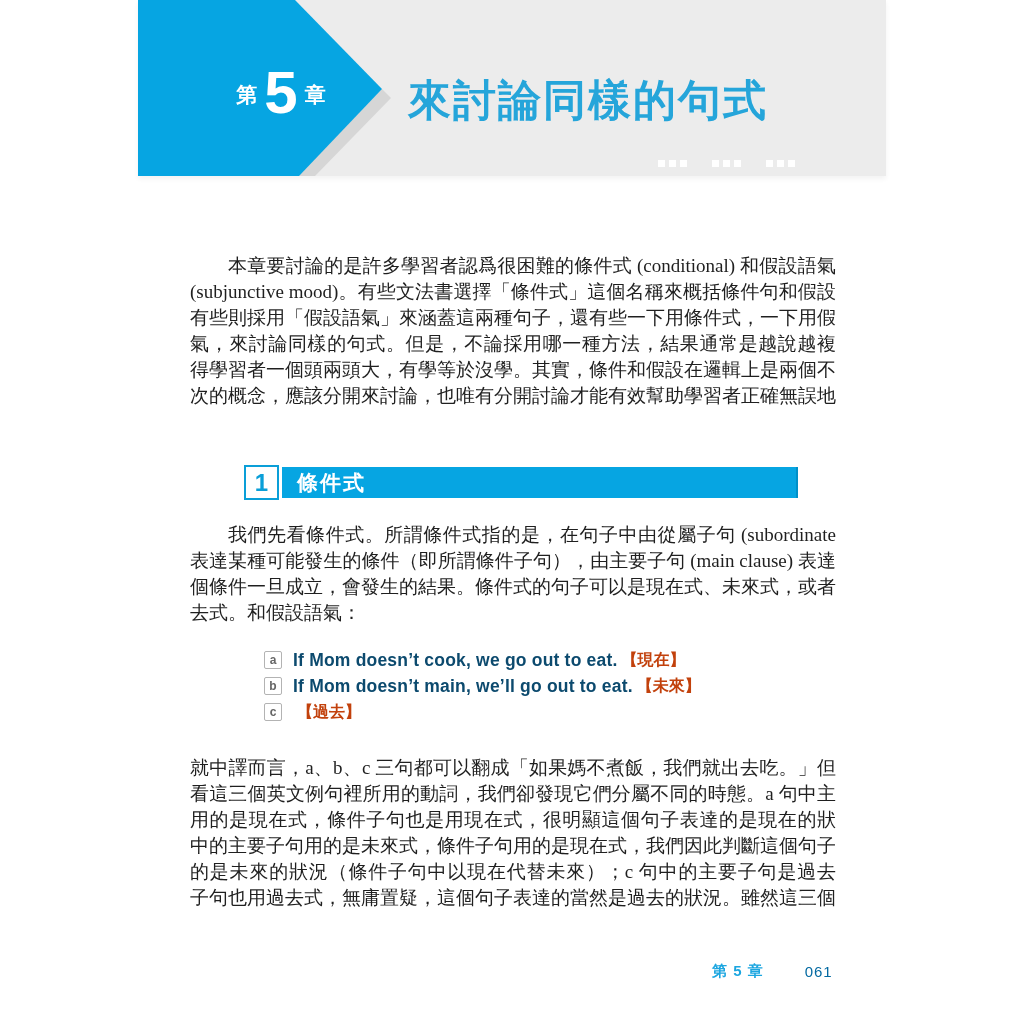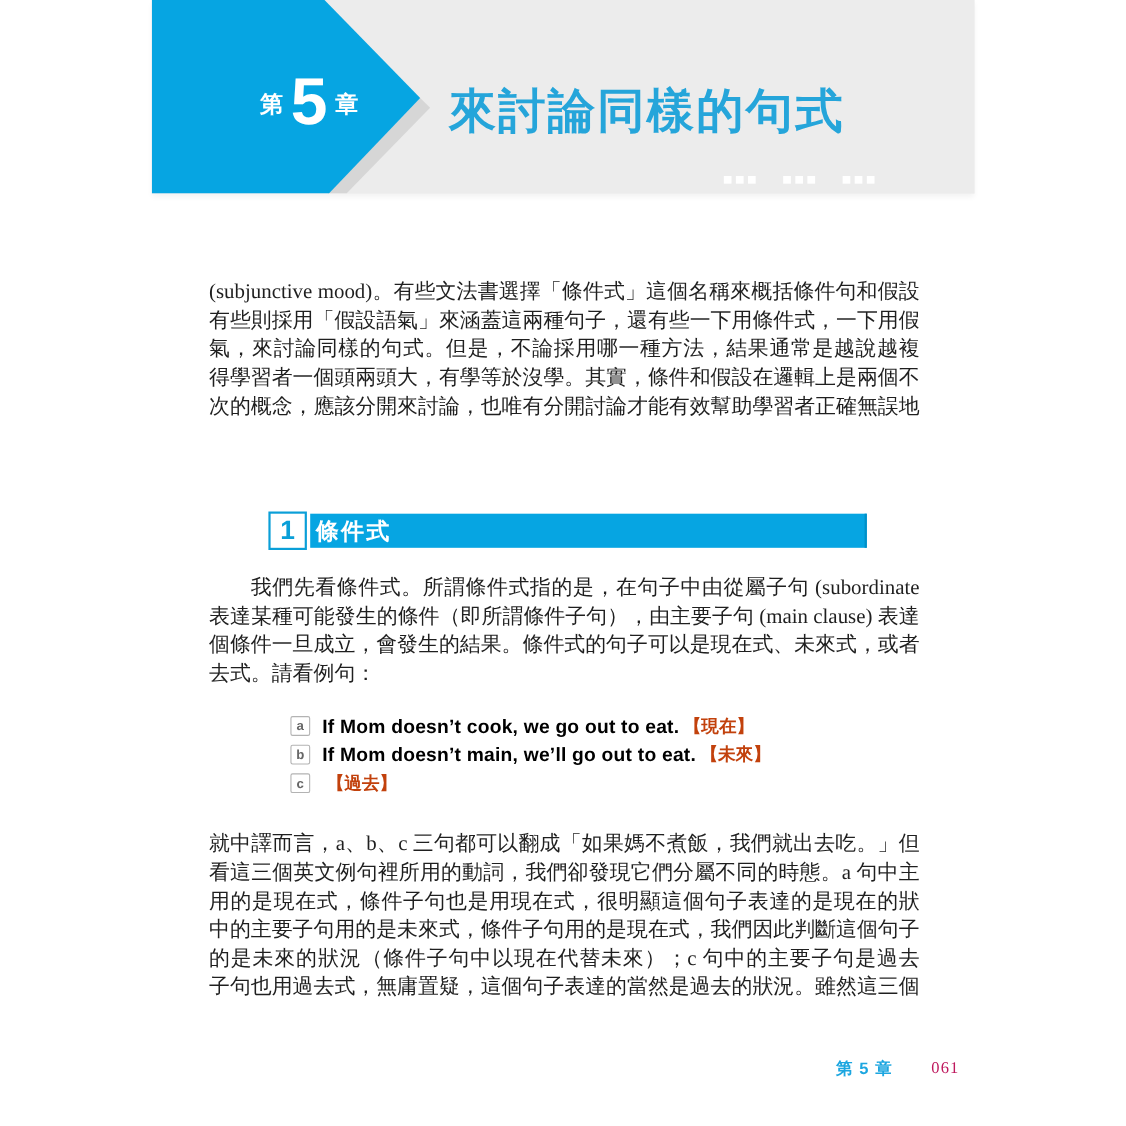--- a/index.html
+++ b/index.html
@@ -137,21 +137,21 @@
     height: 31px;
     background: #06a5e2;
     border-right: 2px solid #0090c8;
     color: #ffffff;
     font-family: "Liberation Sans", "DejaVu Sans", sans-serif;
     font-size: 21px;
     font-weight: 700;
     letter-spacing: 2px;
     display: flex;
     align-items: center;
-    padding-left: 5px;
+    padding-left: 15px;
     text-align: right;
   }
 
   
   .examples {
     position: absolute;
     left: 264px;
     top: 651px;
     display: flex;
     flex-direction: column;
@@ -174,51 +174,52 @@
     font-weight: 700;
     display: flex;
     align-items: center;
     justify-content: center;
     margin-right: 11px;
     flex: 0 0 auto;
   }
   .example-text {
     font-size: 17.5px;
     font-weight: 700;
-    color: #000000;
+    color: #0c4a6e;
     letter-spacing: 0.2px;
   }
   .example-label {
     font-size: 16px;
     font-weight: 700;
     color: #c2410c;
     margin-left: 4px;
     white-space: nowrap;
   }
 
   
   .footer {
     position: absolute;
-    left: 760px;
+    left: 712px;
     top: 962px;
     display: flex;
     align-items: center;
-    column-gap: 35px;
+    column-gap: 1px;
     font-size: 15px;
   }
   .footer-chapter {
     color: #1ca6e0;
     font-family: "Liberation Sans", "DejaVu Sans", sans-serif;
     font-weight: 700;
     letter-spacing: 1px;
   }
   .footer-page {
-    color: #be185d;
-    font-family: Liberation Serif, serif;
+    color: #0369a1;
+    font-family: Liberation Sans, sans-serif;
     letter-spacing: 1px;
+    margin-left: 40px;
   }
 </style>
 </head>
 <body>
 
 <div class="page">
 
   <div class="banner"></div>
 
   <svg class="arrow-svg" viewBox="0 0 270 176" aria-hidden="true">
@@ -246,37 +247,38 @@
         <span class="dot"></span>
     </div>
     <div class="dot-group">
       <span class="dot"></span>
         <span class="dot"></span>
         <span class="dot"></span>
     </div>
   </div>
 
   <div class="bodycol" id="para1" style="position:absolute;">
+    <div class="line indent">本章要討論的是許多學習者認爲很困難的條件式 (conditional) 和假設語氣</div>
     <div class="line">(subjunctive mood)。有些文法書選擇「條件式」這個名稱來概括條件句和假設句，</div>
     <div class="line">有些則採用「假設語氣」來涵蓋這兩種句子，還有些一下用條件式，一下用假設語</div>
     <div class="line">氣，來討論同樣的句式。但是，不論採用哪一種方法，結果通常是越說越複雜，搞</div>
     <div class="line">得學習者一個頭兩頭大，有學等於沒學。其實，條件和假設在邏輯上是兩個不同層</div>
     <div class="line">次的概念，應該分開來討論，也唯有分開討論才能有效幫助學習者正確無誤地掌握</div>
   </div>
 
   <div class="section-head">
     <div class="section-num">1</div>
     <div class="section-bar">條件式</div>
   </div>
 
   <div class="bodycol" id="para2" style="position:absolute;">
     <div class="line indent">我們先看條件式。所謂條件式指的是，在句子中由從屬子句 (subordinate clause)</div>
     <div class="line">表達某種可能發生的條件（即所謂條件子句），由主要子句 (main clause) 表達如果這</div>
     <div class="line">個條件一旦成立，會發生的結果。條件式的句子可以是現在式、未來式，或者是過</div>
-    <div class="line short">去式。請看例句：</div>
+    <div class="line short">去式。和假設語氣：</div>
   </div>
 
   <div class="examples">
     <div class="example-row">
       <span class="example-letter">a</span>
       <span class="example-text">If Mom doesn’t cook, we go out to eat.</span>
       <span class="example-label">【現在】</span>
     </div>
     <div class="example-row">
       <span class="example-letter">b</span>

